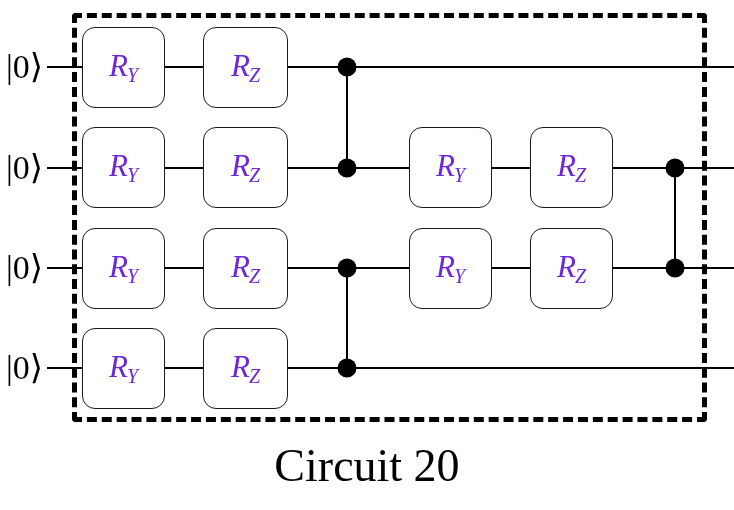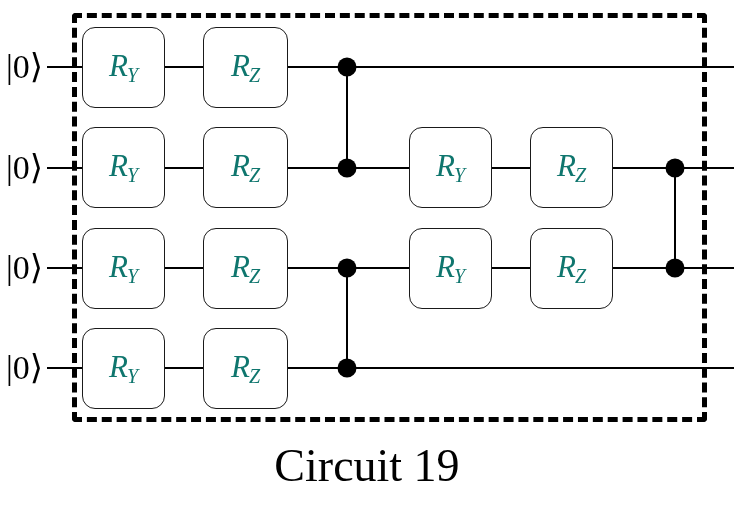--- a/index.html
+++ b/index.html
@@ -46,21 +46,21 @@
   
   .gate {
     position: absolute;
     box-sizing: border-box;
     border: 1.6px solid #1a1a1a;
     border-radius: 13px;
     background: #ffffff;
     display: flex;
     align-items: center;
     justify-content: center;
-    color: #0f766e;
+    color: #6d28d9;
   }
   .gate-label {
     font-style: italic;
     font-size: 31px;
     line-height: 1;
     font-family: "Liberation Serif", "DejaVu Serif", serif;
     letter-spacing: 0px;
     display: inline-block;
     white-space: nowrap;
   }
@@ -152,14 +152,14 @@
       <div class="gate" style="left: 530px; top: 127px; width: 83px; height: 81px;">
         <span class="gate-label"><span>R</span><span class="sub">Z</span></span>
       </div>
       <div class="gate" style="left: 409px; top: 228px; width: 83px; height: 81px;">
         <span class="gate-label"><span>R</span><span class="sub">Y</span></span>
       </div>
       <div class="gate" style="left: 530px; top: 228px; width: 83px; height: 81px;">
         <span class="gate-label"><span>R</span><span class="sub">Z</span></span>
       </div>
     </div>
-  <div class="caption" style="top: 443px;">Circuit 19</div>
+  <div class="caption" style="top: 443px;">Circuit 20</div>
 </div>
 
 </body></html>

